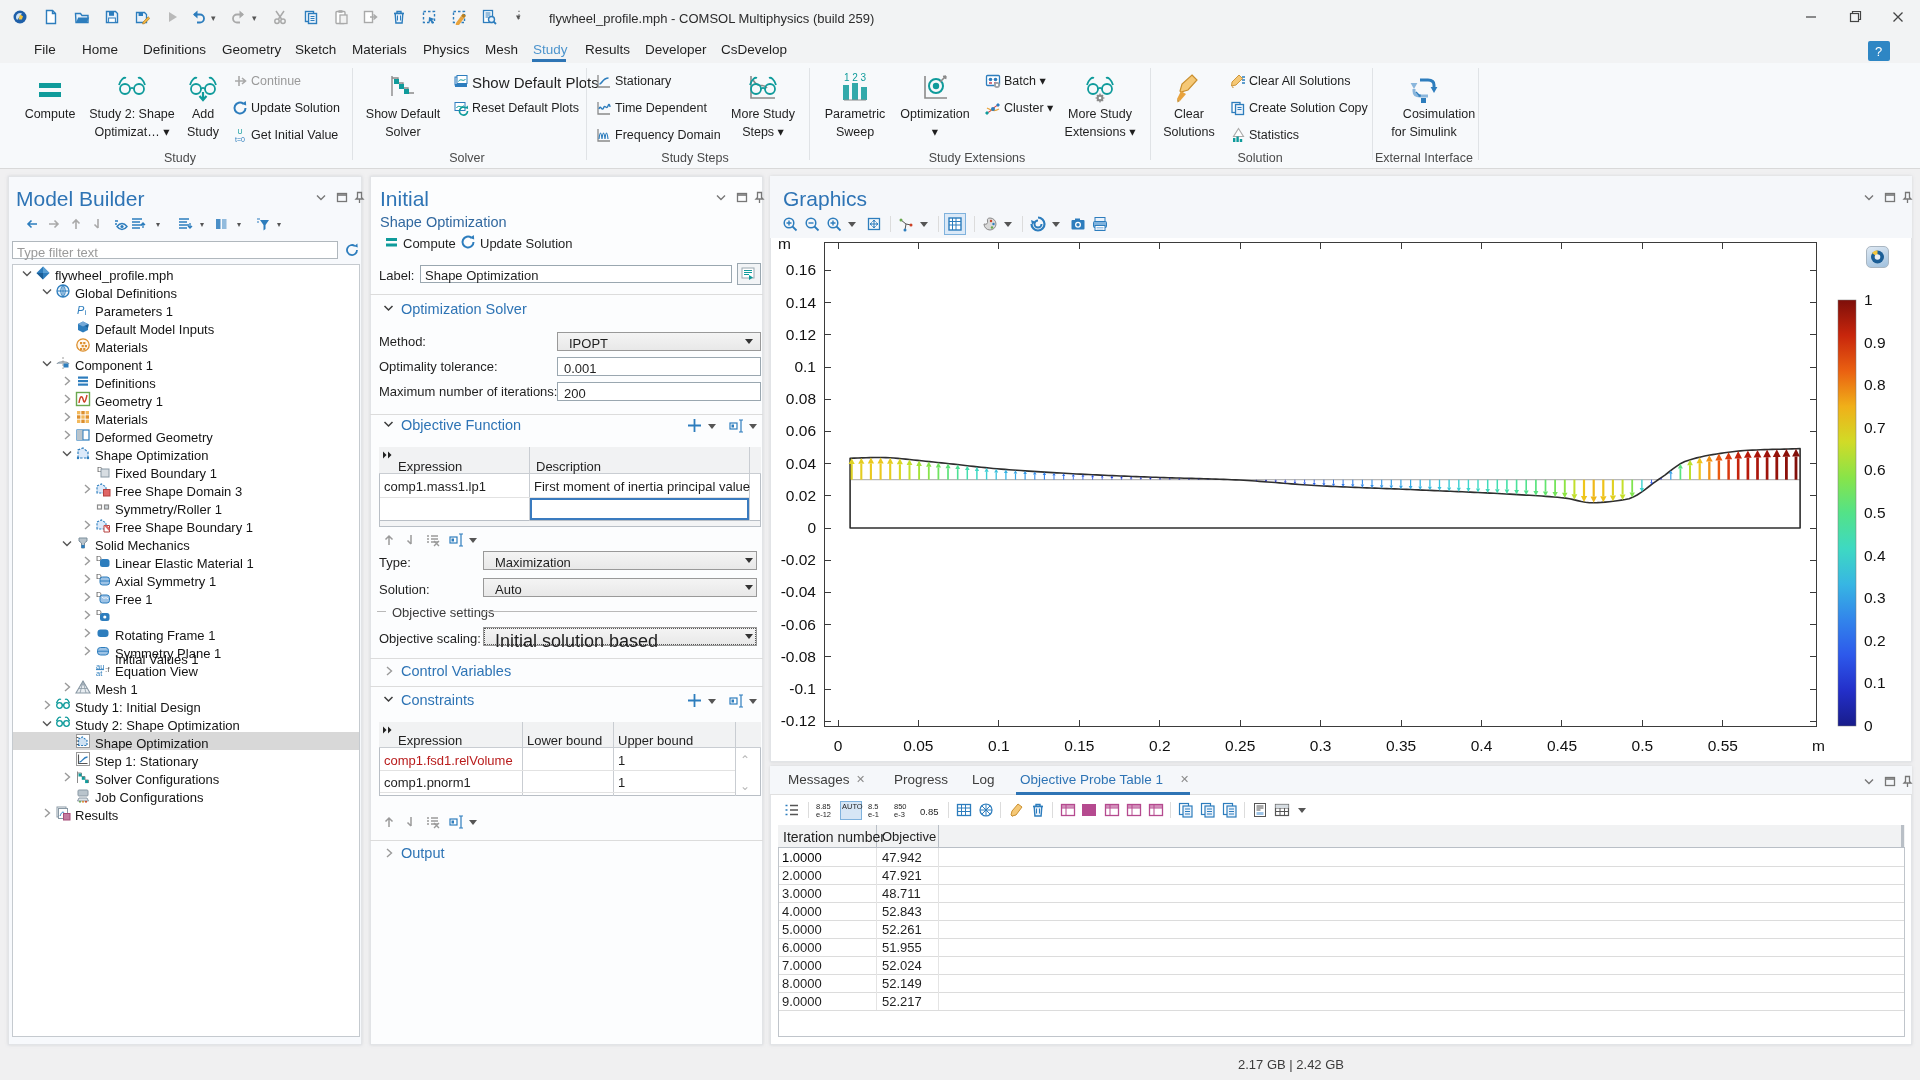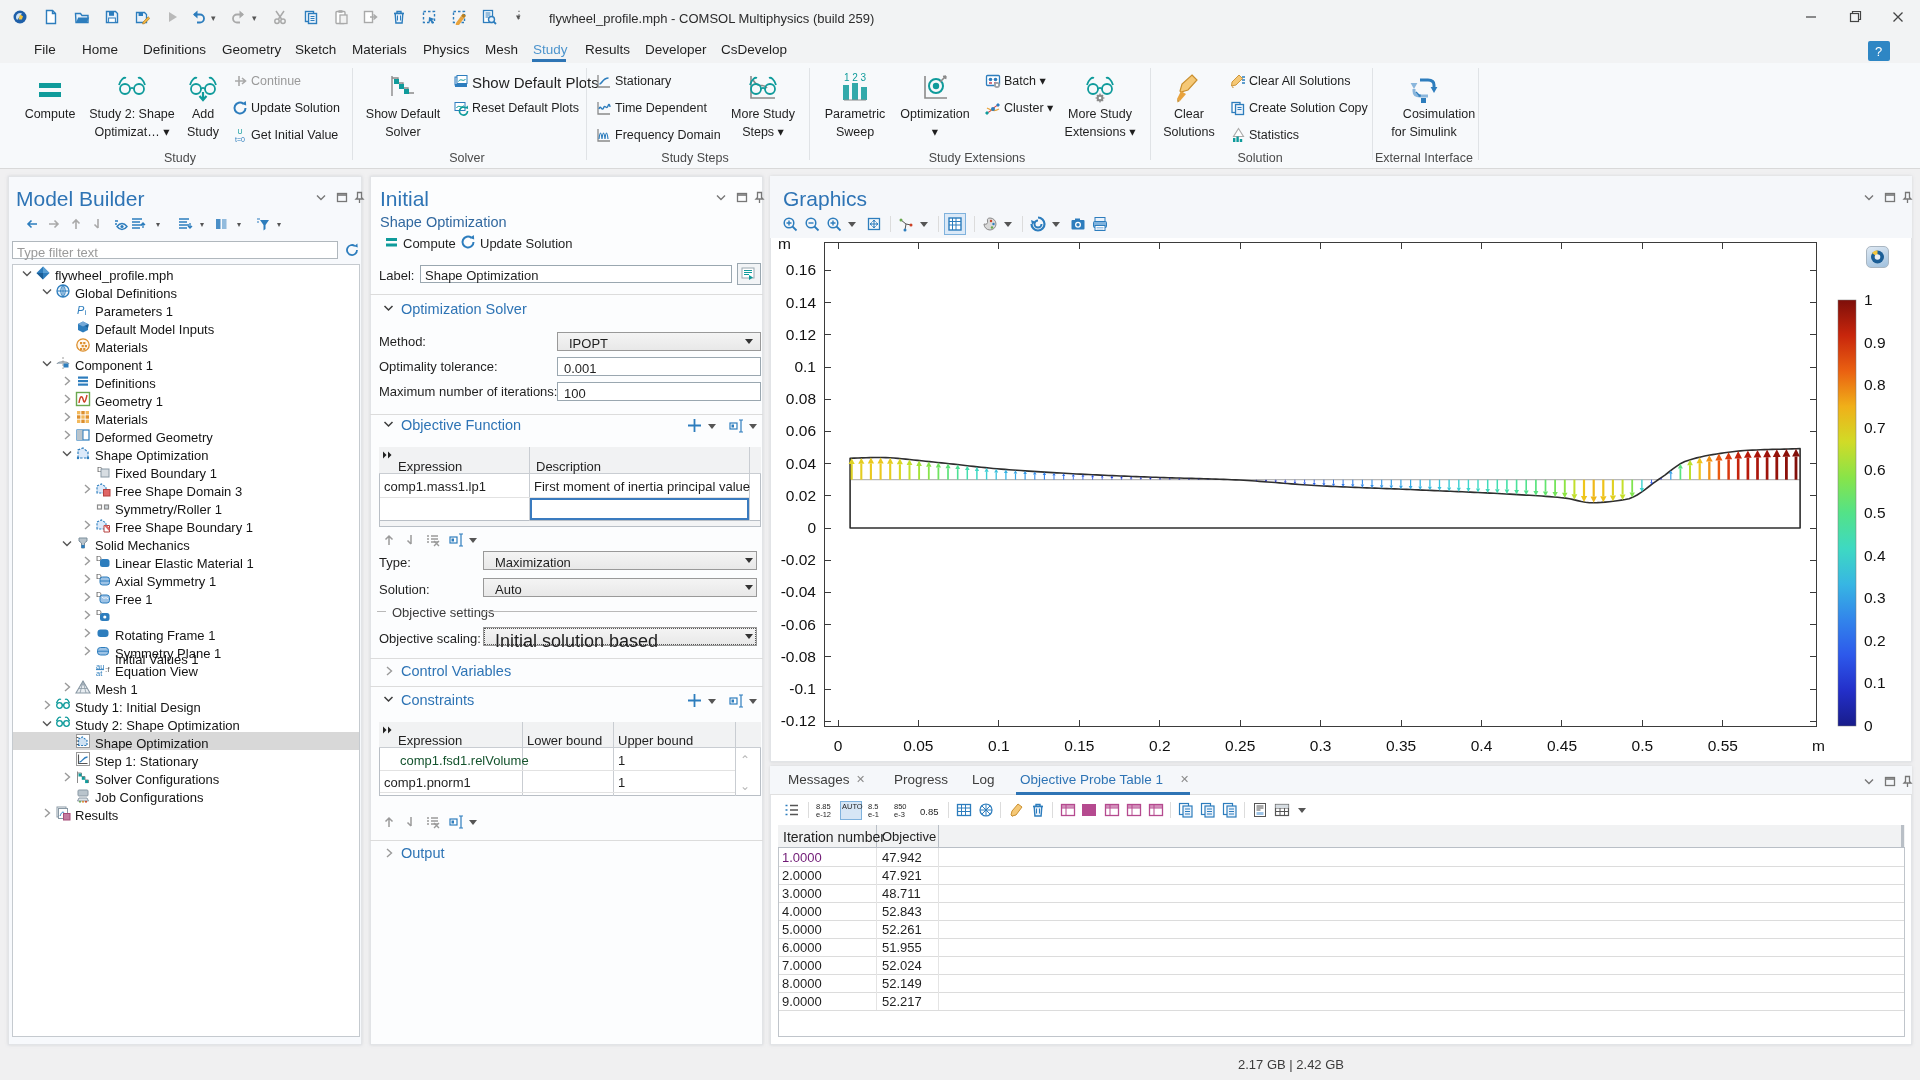--- a/index.html
+++ b/index.html
@@ -874,21 +874,21 @@
     <div style="position:absolute;left:31px;top:126px;font-size:14.5px;color:#2e74b5;line-height:1;transform-origin:left center;">Optimization Solver</div>
     <div style="position:absolute;left:9px;top:159px;font-size:13px;color:#1f1f1f;line-height:1;transform-origin:left center;">Method:</div>
     <div class="combo" style="position:absolute;left:187px;top:156px;width:204px;height:19px;"></div>
     <div style="position:absolute;left:199px;top:161px;font-size:13px;color:#1f1f1f;line-height:1;transform-origin:left center;">IPOPT</div>
     <div class="carr" style="left:375px;top:163px;"></div>
     <div style="position:absolute;left:9px;top:184px;font-size:13px;color:#1f1f1f;line-height:1;transform-origin:left center;">Optimality tolerance:</div>
     <div class="inbox" style="position:absolute;left:187px;top:181px;width:204px;height:19px;"></div>
     <div style="position:absolute;left:194px;top:186px;font-size:13px;color:#1f1f1f;line-height:1;transform-origin:left center;">0.001</div>
     <div style="position:absolute;left:9px;top:209px;font-size:13px;color:#1f1f1f;line-height:1;transform-origin:left center;">Maximum number of iterations:</div>
     <div class="inbox" style="position:absolute;left:187px;top:206px;width:204px;height:19px;"></div>
-    <div style="position:absolute;left:194px;top:211px;font-size:13px;color:#1f1f1f;line-height:1;transform-origin:left center;">100</div>
+    <div style="position:absolute;left:194px;top:211px;font-size:13px;color:#1f1f1f;line-height:1;transform-origin:left center;">200</div>
     <div style="position:absolute;left:0px;top:238px;width:393px;height:1px;background:#dcdcdc;"></div>
     <div class="t" style="left:13px;top:244px;">
       <svg width="11" height="9" viewBox="0 0 11 9" style="display:block">
         <path d="M1.5 2l4 4 4-4" fill="none" stroke="#3c3c3c" stroke-width="1.5"></path>
       </svg>
     </div>
     <div style="position:absolute;left:31px;top:242px;font-size:14.5px;color:#2e74b5;line-height:1;transform-origin:left center;">Objective Function</div>
     <div style="position:absolute;left:317px;top:242px;">
       <svg width="15" height="15" viewBox="0 0 15 15" style="display:block">
         <path d="M7.5 1v13M1 7.5h13" stroke="#2d7dbd" stroke-width="1.8"></path>
@@ -994,21 +994,21 @@
     <div style="position:absolute;left:365px;top:546px;width:1px;height:74px;background:#c9cdd2;"></div>
     <div class="t" style="left:13px;top:549px;">
       <svg width="10" height="10" viewBox="0 0 10 10" style="display:block">
         <path d="M0 1.5l3.5 3.5L0 8.5z" fill="#222"></path>
         <path d="M5 1.5L8.5 5 5 8.5z" fill="#222"></path>
       </svg>
     </div>
     <div style="position:absolute;left:28px;top:558px;font-size:13px;color:#1f1f1f;line-height:1;transform-origin:left center;">Expression</div>
     <div style="position:absolute;left:157px;top:558px;font-size:13px;color:#1f1f1f;line-height:1;transform-origin:left center;">Lower bound</div>
     <div style="position:absolute;left:248px;top:558px;font-size:13px;color:#1f1f1f;line-height:1;transform-origin:left center;">Upper bound</div>
-    <div style="position:absolute;left:14px;top:578px;font-size:13px;color:#14532d;line-height:1;transform-origin:left center;margin-left:16px;">comp1.fsd1.relVolume</div>
+    <div style="position:absolute;left:14px;top:578px;font-size:13px;color:#b91c1c;line-height:1;transform-origin:left center;">comp1.fsd1.relVolume</div>
     <div style="position:absolute;left:248px;top:578px;font-size:13px;color:#1f1f1f;line-height:1;transform-origin:left center;">1</div>
     <div style="position:absolute;left:10px;top:594px;width:355px;height:1px;background:#e2e2e2;"></div>
     <div style="position:absolute;left:14px;top:600px;font-size:13px;color:#1f1f1f;line-height:1;transform-origin:left center;">comp1.pnorm1</div>
     <div style="position:absolute;left:248px;top:600px;font-size:13px;color:#1f1f1f;line-height:1;transform-origin:left center;">1</div>
     <div style="position:absolute;left:10px;top:616px;width:355px;height:1px;background:#e2e2e2;"></div>
     <div style="position:absolute;left:370px;top:578px;font-size:12px;color:#b9b9b9;line-height:1;transform-origin:left center;">⌃</div>
     <div style="position:absolute;left:370px;top:604px;font-size:12px;color:#b9b9b9;line-height:1;transform-origin:left center;">⌄</div>
     <div style="position:absolute;left:11px;top:638px;">
       <svg width="16" height="16" viewBox="0 0 16 16" style="display:block">
         <path d="M8 13V4M4.5 7.5L8 4l3.5 3.5" fill="none" stroke="#9a9a9a" stroke-width="1.5"></path>
@@ -1510,21 +1510,21 @@
     <div class="carr" style="left:528px;top:42px;border-top-color:#555"></div>
     <div style="position:absolute;left:8px;top:59px;width:1127px;height:212px;background:#fff;border:1px solid #c0c5cb;"></div>
     <div style="position:absolute;left:8px;top:59px;width:1127px;height:23px;background:#f1f2f3;border-bottom:1px solid #b9bfc6;"></div>
     <div style="position:absolute;left:106px;top:59px;width:1px;height:23px;background:#b9bfc6;"></div>
     <div style="position:absolute;left:168px;top:59px;width:1px;height:23px;background:#b9bfc6;"></div>
     <div style="position:absolute;left:13px;top:64px;font-size:14px;color:#1f1f1f;line-height:1;transform-origin:left center;">Iteration number</div>
     <div style="position:absolute;left:112px;top:64px;font-size:13px;color:#1f1f1f;line-height:1;transform-origin:left center;">Objective</div>
     <div style="position:absolute;left:1131px;top:59px;width:3px;height:23px;background:#b9bfc6;"></div>
     <div style="position:absolute;left:106px;top:82px;width:1px;height:18px;background:#e4e4e4;"></div>
     <div style="position:absolute;left:168px;top:82px;width:1px;height:18px;background:#e4e4e4;"></div>
-    <div style="position:absolute;left:12px;top:84.5px;font-size:13px;color:#701a75;line-height:1;transform-origin:left center;">1.0000</div>
+    <div style="position:absolute;left:12px;top:84.5px;font-size:13px;color:#000000;line-height:1;transform-origin:left center;">1.0000</div>
     <div style="position:absolute;left:112px;top:84.5px;font-size:13px;color:#1f1f1f;line-height:1;transform-origin:left center;">47.942</div>
     <div style="position:absolute;left:9px;top:100px;width:1125px;height:1px;background:#dcdcdc;"></div>
     <div style="position:absolute;left:106px;top:100px;width:1px;height:18px;background:#e4e4e4;"></div>
     <div style="position:absolute;left:168px;top:100px;width:1px;height:18px;background:#e4e4e4;"></div>
     <div style="position:absolute;left:12px;top:102.5px;font-size:13px;color:#1f1f1f;line-height:1;transform-origin:left center;">2.0000</div>
     <div style="position:absolute;left:112px;top:102.5px;font-size:13px;color:#1f1f1f;line-height:1;transform-origin:left center;">47.921</div>
     <div style="position:absolute;left:9px;top:118px;width:1125px;height:1px;background:#dcdcdc;"></div>
     <div style="position:absolute;left:106px;top:118px;width:1px;height:18px;background:#e4e4e4;"></div>
     <div style="position:absolute;left:168px;top:118px;width:1px;height:18px;background:#e4e4e4;"></div>
     <div style="position:absolute;left:12px;top:120.5px;font-size:13px;color:#1f1f1f;line-height:1;transform-origin:left center;">3.0000</div>

